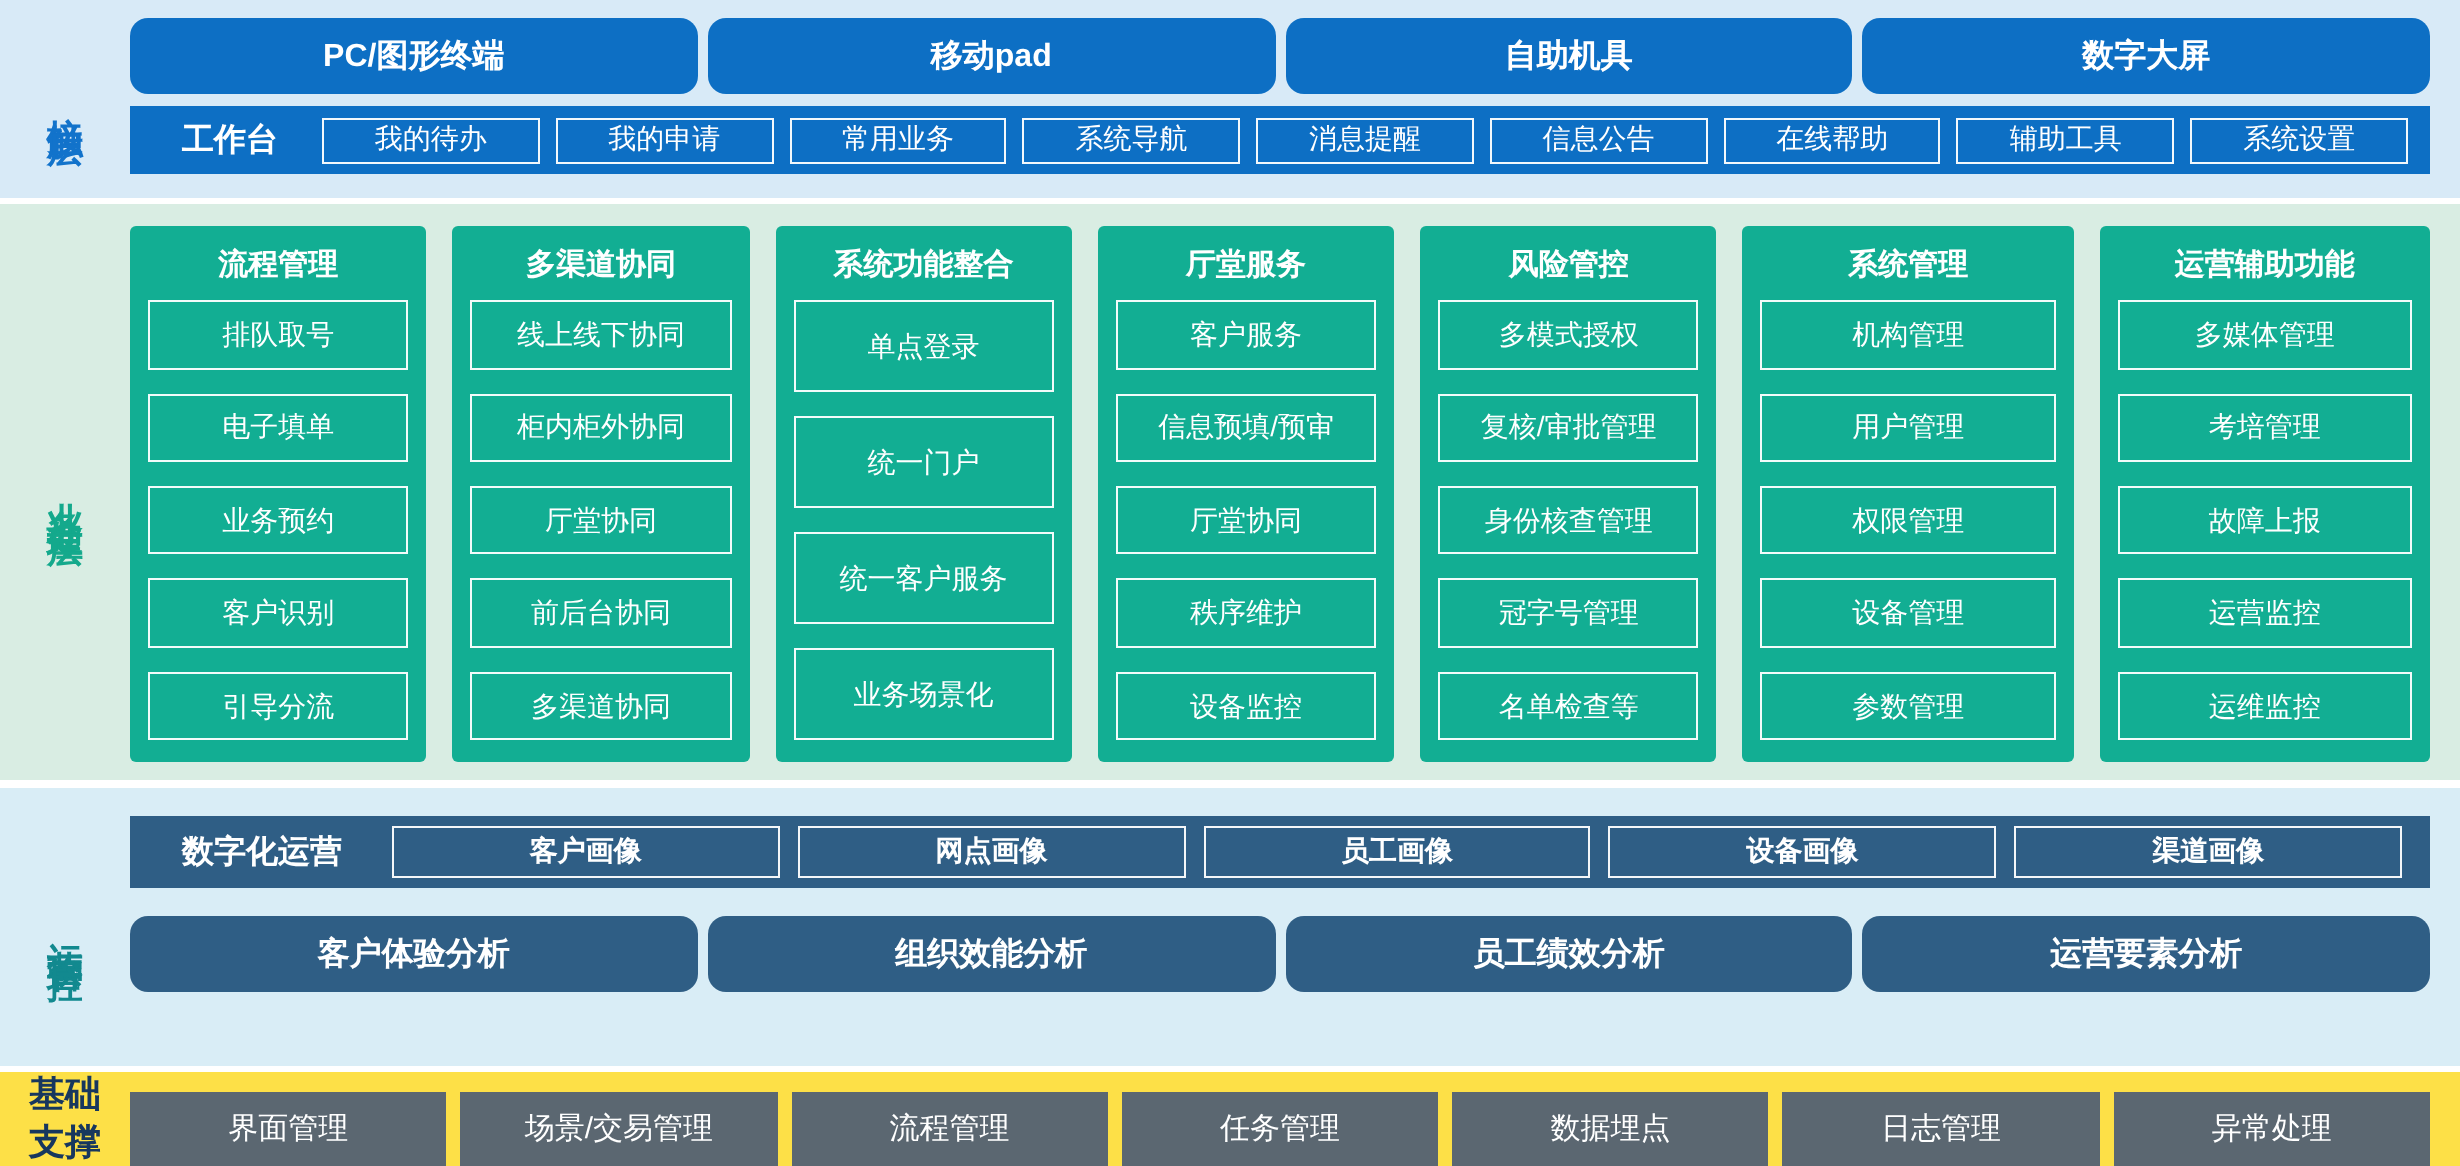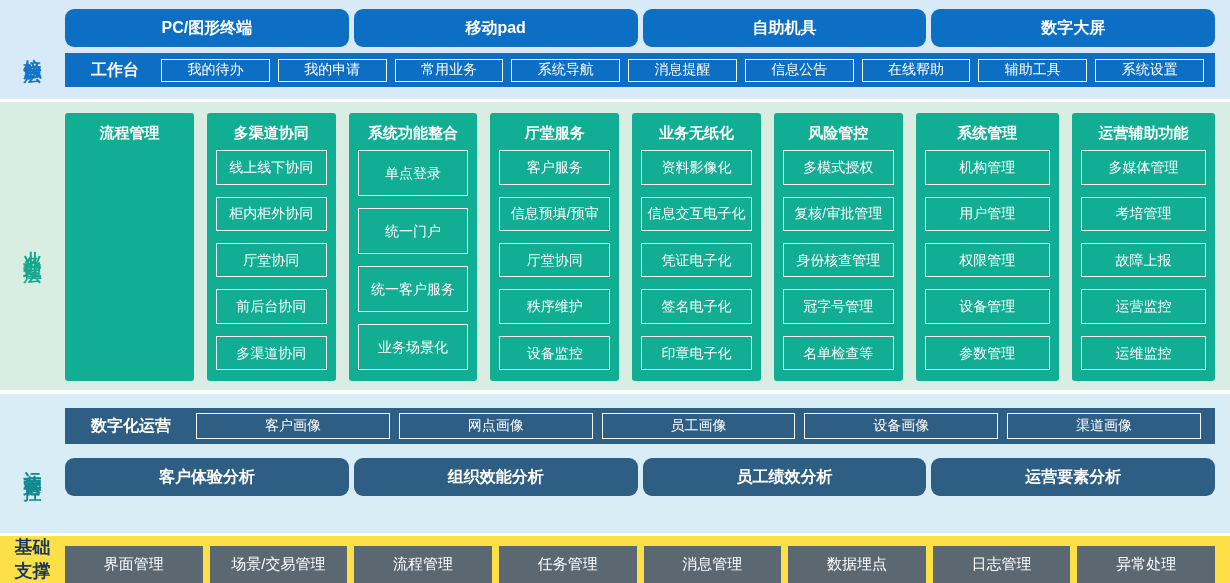--- a/index.html
+++ b/index.html
@@ -37,21 +37,21 @@
   .biz-items { flex:1; display:flex; flex-direction:column; gap:12px; }
   .biz-item { flex:1; border:1px solid rgba(255,255,255,.95); color:#fff; font-size:14px;
     display:flex; align-items:center; justify-content:center; text-align:center; line-height:1.2; padding:1px 2px; }
 
   
   .layer-ops { height:140px; background:#d9edf6; margin-bottom:3px; }
   .layer-ops .layer-label { color:#12898f; }
   .digital-bar { margin-top:14px; height:36px; background:#2f5e85; display:flex; align-items:center;
     padding:0 14px 0 26px; }
   .digital-label { color:#fff; font-weight:bold; font-size:16px; margin-right:25px; white-space:nowrap; }
-  .digital-items { flex:1; display:flex; gap:9px; }
+  .digital-items { flex:1; display:flex; gap:9px;font-weight:bold; }
   .digital-item { flex:1; height:26px; border:1px solid rgba(255,255,255,.95); color:#fff; font-size:14px;
     display:flex; align-items:center; justify-content:center; }
   .analysis-row { margin-top:14px; height:38px; display:flex; gap:5px; }
   .analysis-item { flex:1; background:#2f5e85; border-radius:9px; color:#fff; font-weight:bold; font-size:16px;
     display:flex; align-items:center; justify-content:center; }
 
   
   .layer-foundation { flex:1; background:#fde047; }
   .layer-foundation .layer-label { color:#17375e; }
   .label-wrap { width:2.15em; line-height:1.3; text-align:center; }
@@ -89,20 +89,27 @@
       </div>
     </div>
   </section>
 
   <section class="layer layer-business">
     <div class="layer-label vertical">业务处理层</div>
     <div class="layer-body">
       <div class="biz-columns" id="bizColumns">
           <div class="biz-col">
             <div class="biz-title">流程管理</div>
+            <div class="biz-items">
+              <div class="biz-item">排队取号</div>
+              <div class="biz-item">电子填单</div>
+              <div class="biz-item">业务预约</div>
+              <div class="biz-item">客户识别</div>
+              <div class="biz-item">引导分流</div>
+            </div>
           </div>
           <div class="biz-col">
             <div class="biz-title">多渠道协同</div>
             <div class="biz-items">
               <div class="biz-item">线上线下协同</div>
               <div class="biz-item">柜内柜外协同</div>
               <div class="biz-item">厅堂协同</div>
               <div class="biz-item">前后台协同</div>
               <div class="biz-item">多渠道协同</div>
             </div>
@@ -117,30 +124,20 @@
             </div>
           </div>
           <div class="biz-col">
             <div class="biz-title">厅堂服务</div>
             <div class="biz-items">
               <div class="biz-item">客户服务</div>
               <div class="biz-item">信息预填/预审</div>
               <div class="biz-item">厅堂协同</div>
               <div class="biz-item">秩序维护</div>
               <div class="biz-item">设备监控</div>
-            </div>
-          </div>
-          <div class="biz-col">
-            <div class="biz-title">业务无纸化</div>
-            <div class="biz-items">
-              <div class="biz-item">资料影像化</div>
-              <div class="biz-item">信息交互电子化</div>
-              <div class="biz-item">凭证电子化</div>
-              <div class="biz-item">签名电子化</div>
-              <div class="biz-item">印章电子化</div>
             </div>
           </div>
           <div class="biz-col">
             <div class="biz-title">风险管控</div>
             <div class="biz-items">
               <div class="biz-item">多模式授权</div>
               <div class="biz-item">复核/审批管理</div>
               <div class="biz-item">身份核查管理</div>
               <div class="biz-item">冠字号管理</div>
               <div class="biz-item">名单检查等</div>
@@ -195,21 +192,20 @@
   <section class="layer layer-foundation">
     <div class="layer-label">
       <span class="label-wrap">基础支撑</span>
     </div>
     <div class="layer-body">
       <div class="foundation-items" id="foundationItems">
           <div class="fd-item">界面管理</div>
           <div class="fd-item">场景/交易管理</div>
           <div class="fd-item">流程管理</div>
           <div class="fd-item">任务管理</div>
-          <div class="fd-item">消息管理</div>
           <div class="fd-item">数据埋点</div>
           <div class="fd-item">日志管理</div>
           <div class="fd-item">异常处理</div>
         </div>
     </div>
   </section>
 
 </div>
 
 </body></html>

